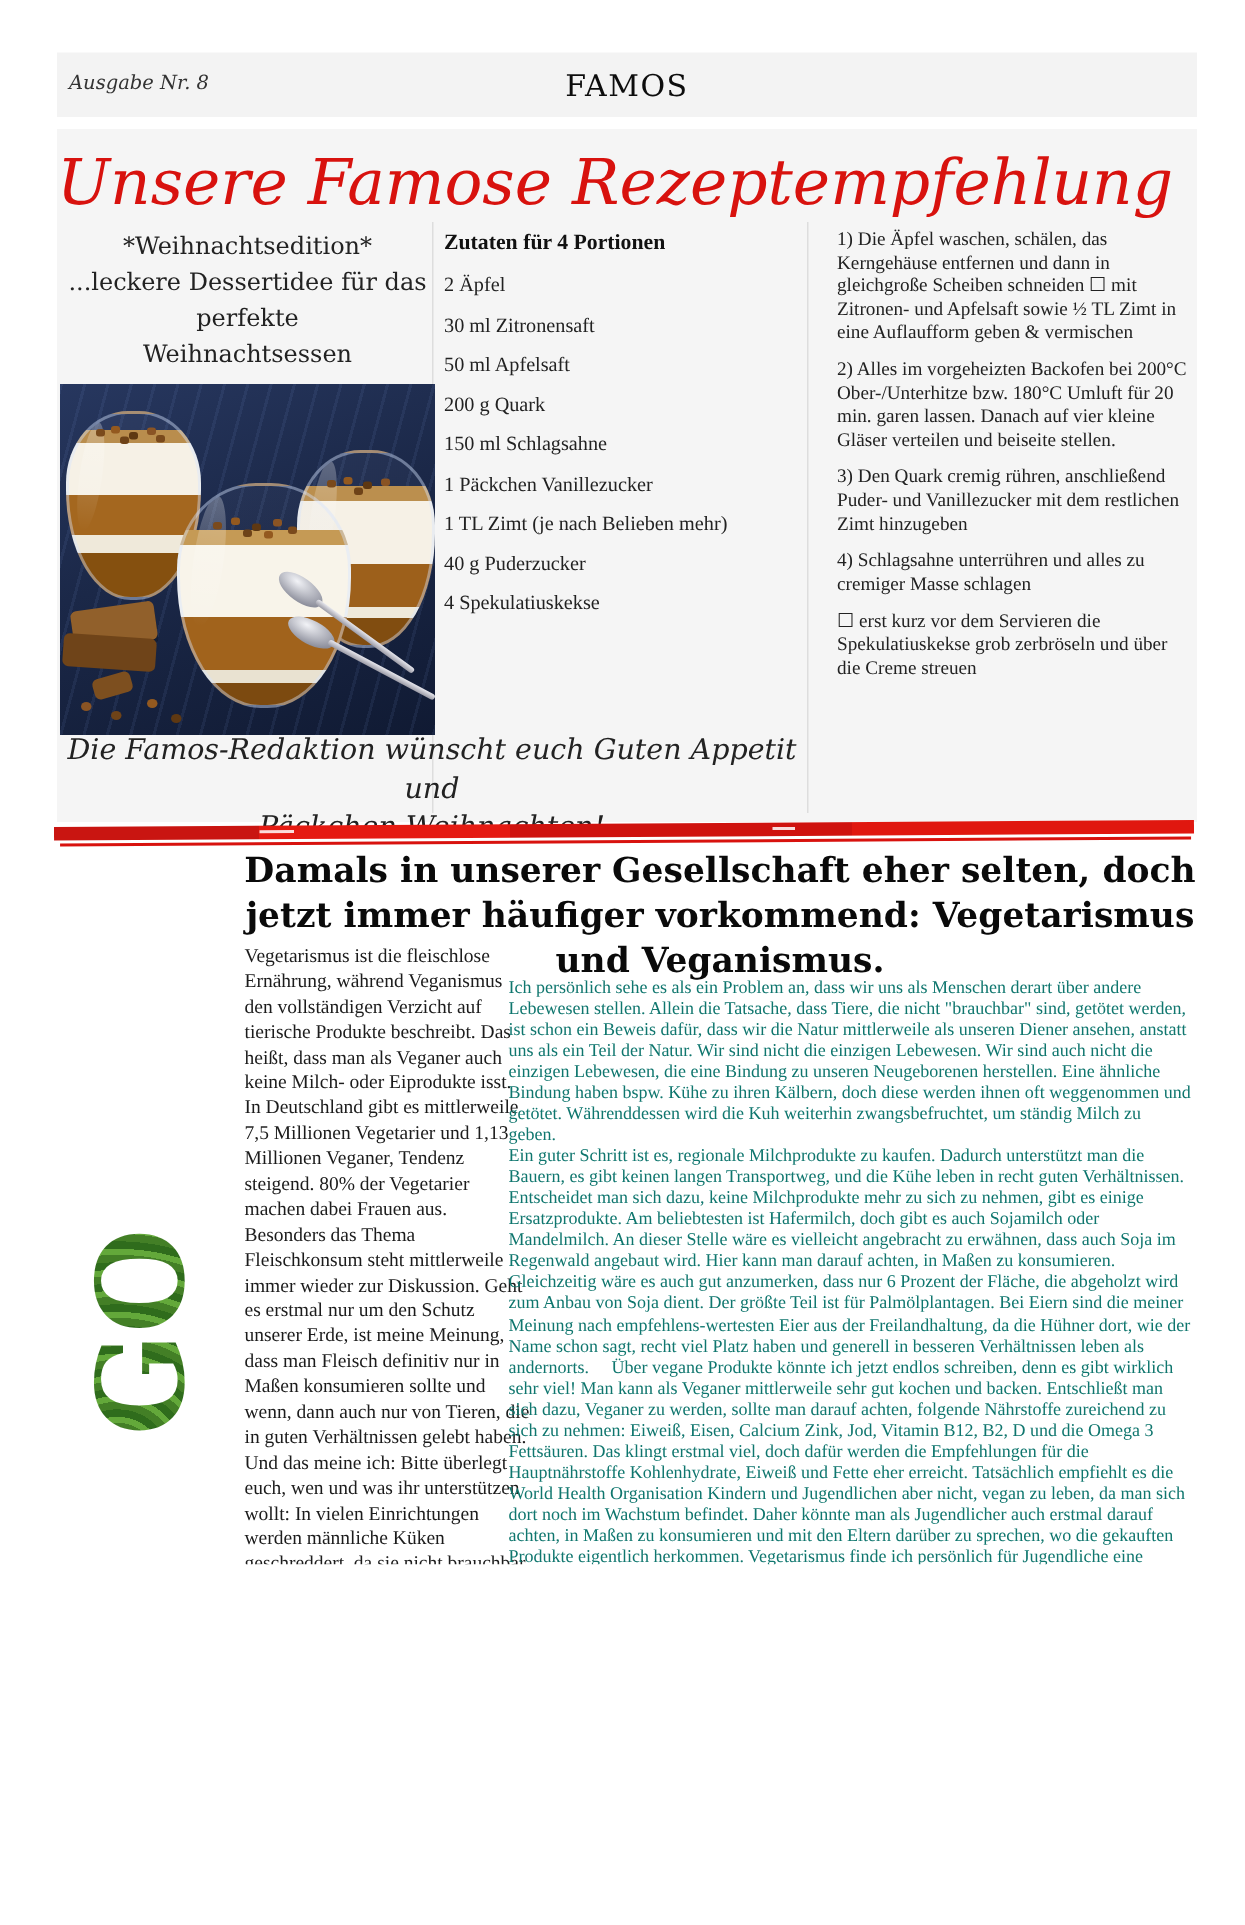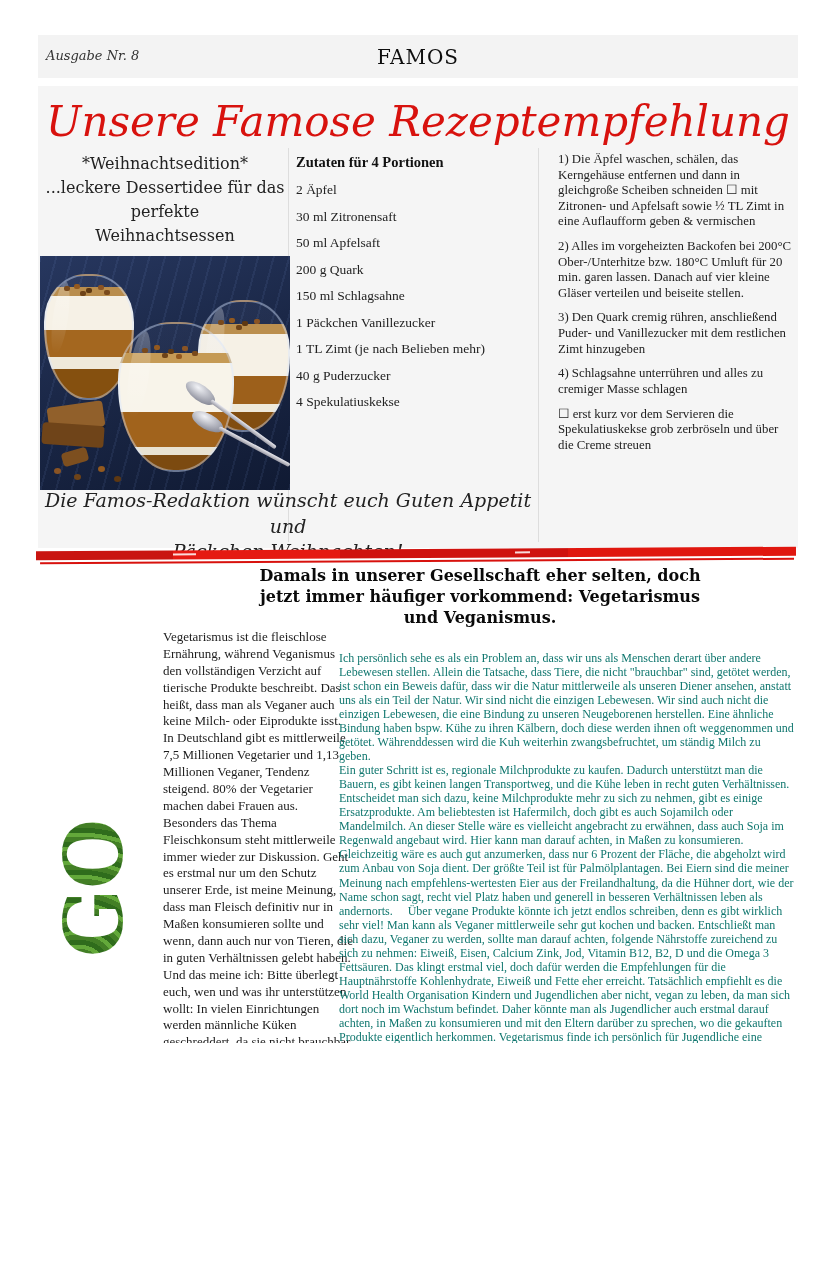--- a/index.html
+++ b/index.html
@@ -8,21 +8,21 @@
 
   
   .header-band{position:absolute;left:38px;top:35px;width:760px;height:43px;background:#f3f3f3;}
   .issue{position:absolute;left:8px;top:13px;font-style:italic;font-size:13px;color:#333;
          font-family:"DejaVu Serif",serif;}
   .masthead{position:absolute;left:0;right:0;top:10px;text-align:center;font-weight:normal;
             font-size:20px;letter-spacing:1px;color:#0d0d0d;font-family:"DejaVu Serif",serif;}
 
   
   .recipe-block{position:absolute;left:38px;top:86px;width:760px;height:462px;background:#f5f5f5;}
-  .recipe-title{position:absolute;left:0;right:0;top:6px;height:60px;line-height:60px;text-align:center;
+  .recipe-title{position:absolute;left:0;right:0;top:6px;height:60px;line-height:60px;text-align:left;
             font-family:"DejaVu Serif",serif;font-style:italic;font-size:42px;color:#d8120e;}
   .v-divider{position:absolute;top:62px;bottom:6px;width:1px;background:#ddd;}
   .v-div-1{left:250px;} .v-div-2{left:500px;}
 
   .edition{position:absolute;left:7px;top:66px;width:240px;text-align:center;font-size:16px;
            line-height:1.5;white-space:pre-line;font-family:"DejaVu Serif",serif;color:#222;}
 
   .wish{position:absolute;left:0px;top:402px;width:500px;text-align:center;font-style:italic;
         font-size:19px;line-height:1.35;white-space:pre-line;font-family:"DejaVu Serif",serif;color:#222;}
 
@@ -71,21 +71,21 @@
 
   
   .red-band{position:absolute;left:36px;top:549px;width:760px;height:9px;transform:rotate(-0.35deg);
       background:linear-gradient(90deg,#c91511 0 18%,#e51a12 18% 40%,#cf120e 40% 70%,#e0170f 70% 100%);}
   .red-band::after{content:"";position:absolute;left:4px;right:2px;bottom:-4px;height:2px;background:#d8120e;}
   .red-band .slash{position:absolute;top:3px;height:2px;background:rgba(255,255,255,.85);}
   .slash-a{left:18%;width:3%;} .slash-b{left:63%;width:2%;}
 
   
   .headline{position:absolute;left:135px;top:566px;width:690px;text-align:center;font-weight:bold;
-      font-size:16px;line-height:1.3;white-space:pre-line;color:#0a0a0a;font-family:"DejaVu Serif",serif;}
+      font-size:23px;line-height:1.3;white-space:pre-line;color:#0a0a0a;font-family:"DejaVu Serif",serif;}
 
   .vegan-banner{position:absolute;left:28px;top:642px;width:132px;height:492px;}
   .vegan-text{position:absolute;left:50%;top:50%;width:492px;height:132px;line-height:132px;
       transform:translate(-50%,-50%) rotate(-90deg);text-align:center;font-weight:bold;font-size:80px;
       font-family:"DejaVu Serif",serif;
       background:repeating-radial-gradient(circle at 32% 38%,#63a83a 0 4px,#2f6c1c 4px 9px,#437f26 9px 14px);
       -webkit-background-clip:text;background-clip:text;color:transparent;}
 
   .col-narrow{position:absolute;left:163px;top:629px;width:192px;font-size:13px;line-height:1.3;color:#1c1c1c;}
   .col-wide{position:absolute;left:339px;top:651px;width:455px;font-size:12px;line-height:1.17;

